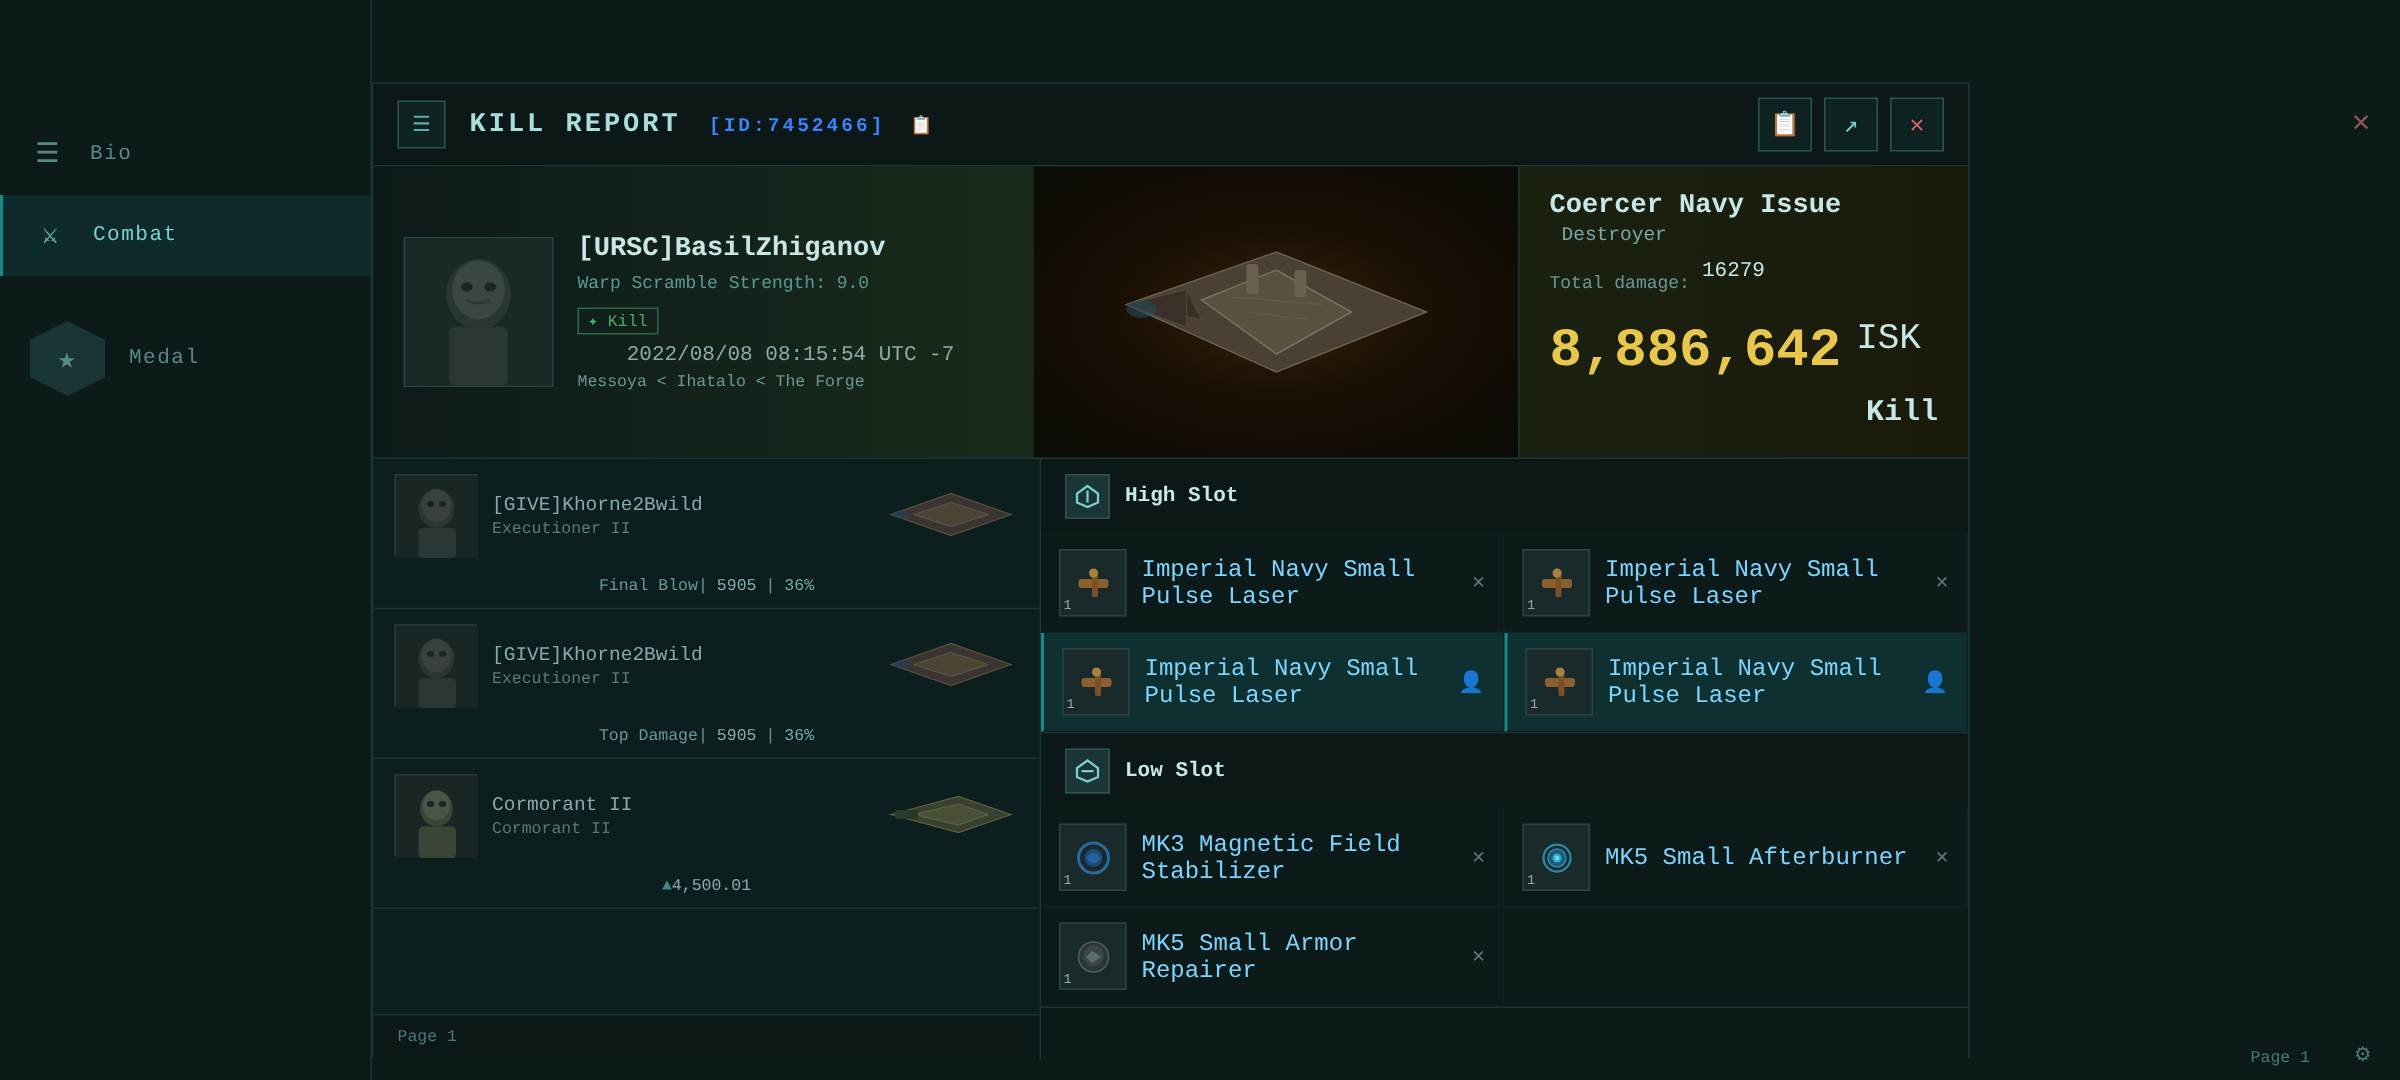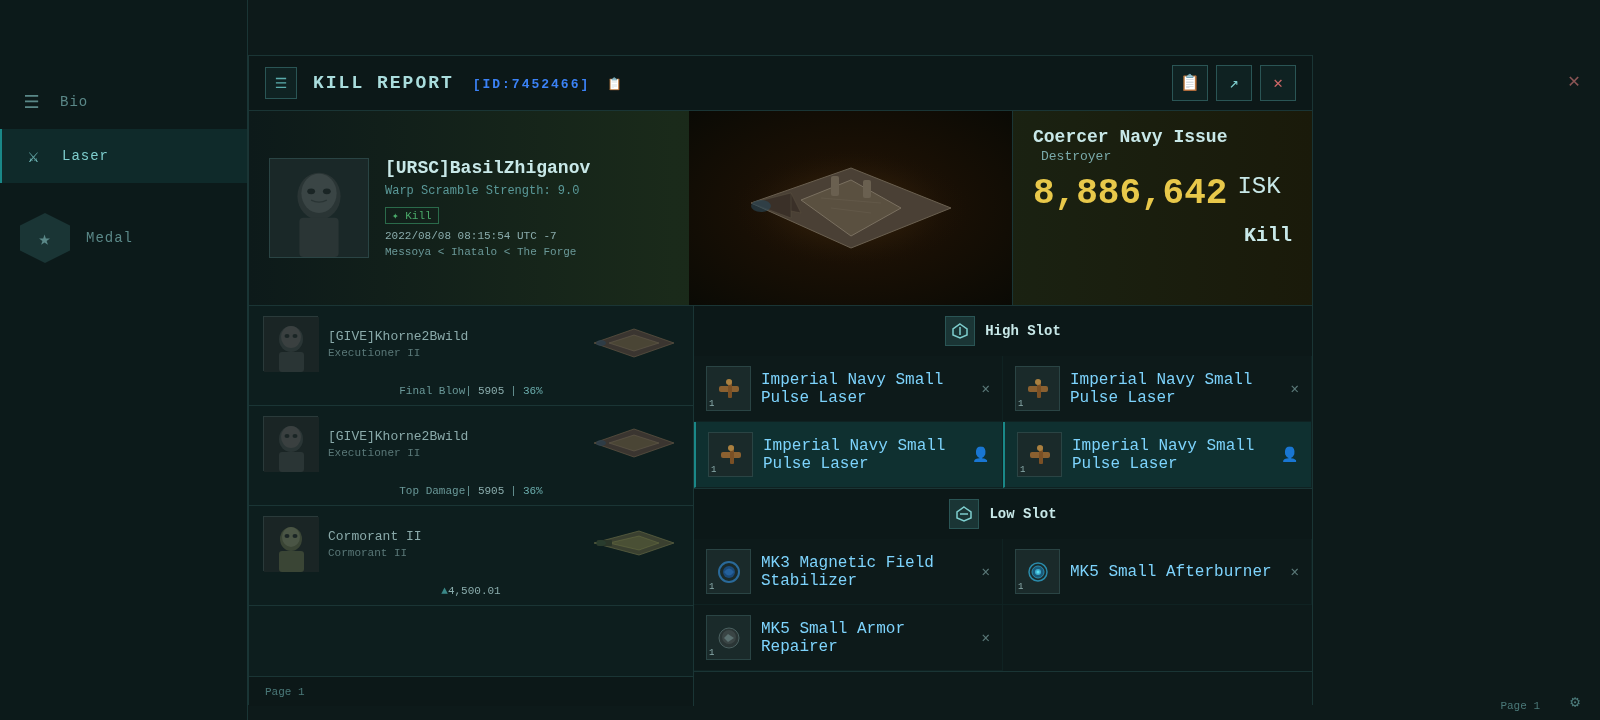--- a/index.html
+++ b/index.html
@@ -225,22 +225,23 @@
       display: inline-block;
       color: #4aaa6a;
       font-size: 11px;
       border: 1px solid #2a6a4a;
       padding: 1px 6px;
       margin-bottom: 6px;
     }
 
     .kill-time {
       color: #8aacac;
-      font-size: 11px;
+      font-size: 14px;
       margin-bottom: 4px;
+      text-align: center;
     }
 
     .kill-location {
       color: #6a9898;
       font-size: 11px;
     }
 
     
     .ship-display {
       flex: 1;
@@ -391,21 +392,20 @@
     .slot-section {
       border-bottom: 1px solid #1a3535;
     }
 
     .slot-header {
       display: flex;
       align-items: center;
       padding: 10px 16px;
       background: #0c1818;
       gap: 10px;
-      justify-content: center;
     }
 
     .slot-icon {
       width: 30px;
       height: 30px;
       background: #1a3535;
       border: 1px solid #2a5555;
       display: flex;
       align-items: center;
       justify-content: center;
@@ -604,21 +604,21 @@
 
 <div class="sidebar">
   <div style="height:55px;"></div>
   <div class="sidebar-nav">
     <div class="sidebar-nav-item">
       <span class="nav-icon">☰</span>
       <span>Bio</span>
     </div>
     <div class="sidebar-nav-item active">
       <span class="nav-icon">⚔</span>
-      <span>Laser</span>
+      <span>Combat</span>
     </div>
     <div class="sidebar-nav-item" style="padding-top:30px;">
       <div class="hexagon">★</div>
       <span>Medal</span>
     </div>
   </div>
 </div>
 
 <div class="main-window">
 
@@ -695,20 +695,24 @@
         <line x1="120" y1="70" x2="180" y2="75" stroke="#7a7060" stroke-width="0.5" opacity="0.5"></line>
         <line x1="130" y1="80" x2="170" y2="85" stroke="#7a7060" stroke-width="0.5" opacity="0.5"></line>
       </svg>
     </div>
 
     <div class="ship-info">
       <div style="margin-bottom:8px;">
         <span class="ship-type">Coercer Navy Issue</span>
         <span class="ship-class" style="display:inline;margin-left:8px;font-size:13px;">Destroyer</span>
       </div>
+      <div class="damage-row">
+        <span class="damage-label">Total damage:</span>
+        <span class="damage-value">16279</span>
+      </div>
       <div class="isk-row">
         <span class="isk-value">8,886,642</span>
         <span class="isk-unit">ISK</span>
       </div>
       <div class="kill-label">Kill</div>
     </div>
   </div>
 
   <div class="content-area">
 

